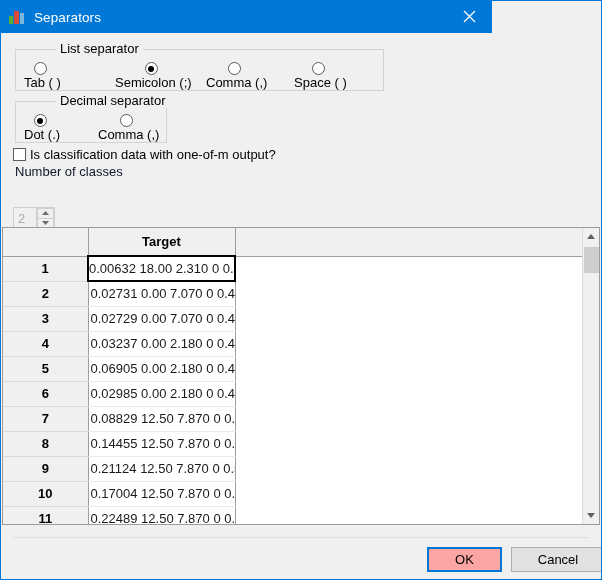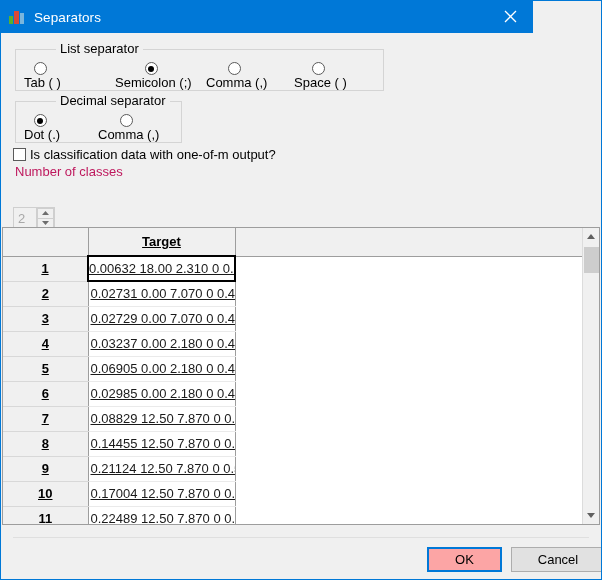--- a/index.html
+++ b/index.html
@@ -24,21 +24,21 @@
     box-sizing: border-box;
     border: 1px solid #0078d7;
     background: #f0f0f0;
     overflow: hidden;
   }
 
   
   .titlebar {
     position: absolute;
     left: 0; top: 0;
-    width: 532px;
+    width: 491px;
     height: 32px;
     background: #0078d7;
     display: flex;
     align-items: center;
   }
   .app-icon {
     width: 16px;
     height: 16px;
     margin-left: 8px;
     margin-right: 9px;
@@ -89,21 +89,21 @@
     position: absolute;
     top: -9px;
     left: 9px;
     background: #f0f0f0;
     padding: 0 4px;
     font-size: 13px;
     white-space: nowrap;
     margin-left: 31px;
   }
   #grp-list { left: 14px; top: 16px; width: 369px; height: 42px; }
-  #grp-dec  { left: 14px; top: 68px; width: 167px; height: 42px; }
+  #grp-dec  { left: 14px; top: 68px; width: 152px; height: 42px; }
 
   
   .radio {
     position: absolute;
     display: flex;
     align-items: center;
     white-space: nowrap;
     font-size: 13px;
     cursor: default;
     flex-direction: column;
@@ -142,21 +142,21 @@
     border: 1px solid #5a5a5a;
     background: #fff;
     box-sizing: border-box;
     margin-right: 4px;
     flex: none;
   }
 
   .disabled-label {
     position: absolute;
     left: 14px; top: 131px;
-    color: #be185d;
+    color: #0f172a;
     font-size: 13px;
     white-space: nowrap;
   }
 
   
   .spinner {
     position: absolute;
     left: 12px; top: 174px;
     width: 42px; height: 22px;
     border: 1px solid #cfcfcf;
@@ -227,21 +227,20 @@
 
   .grid-table th, .grid-table td {
     margin: 0;
     padding: 0;
     height: 25px;
     font-size: 13px;
     font-weight: normal;
     overflow: hidden;
     white-space: nowrap;
     box-sizing: border-box;
-    text-decoration: underline;
   }
   .grid-table thead th {
     background: #f0f0f0;
     border-right: 1px solid #9d9d9d;
     border-bottom: 1px solid #9d9d9d;
     height: 28px;
     font-weight: bold;
     text-align: center;
   }
   .grid-table thead th.hdr-blank { border-right: 1px solid #9d9d9d; }

